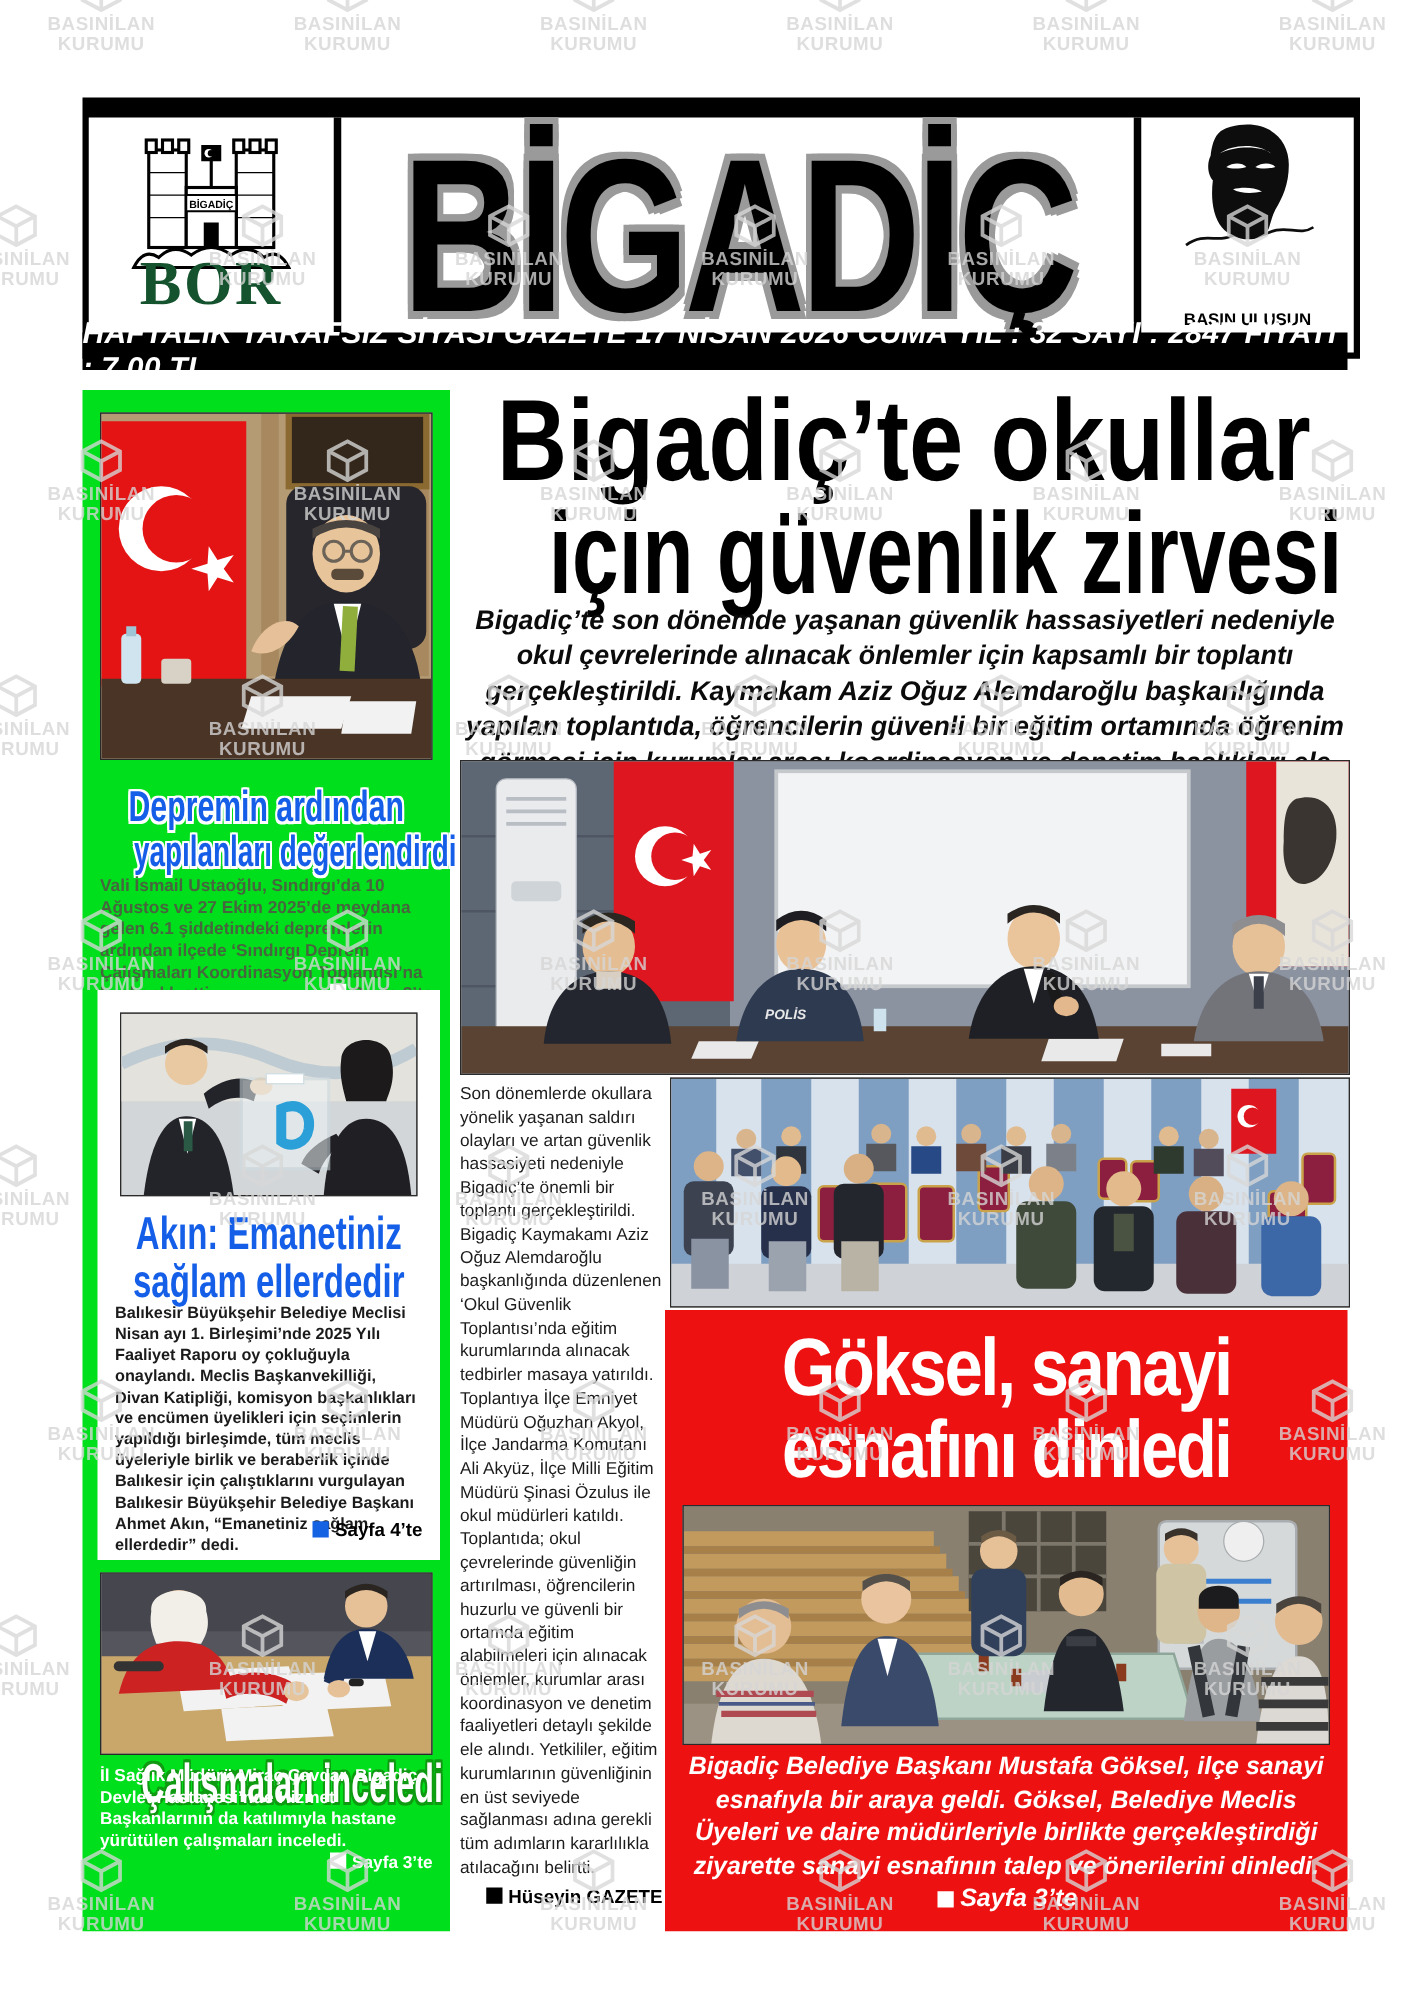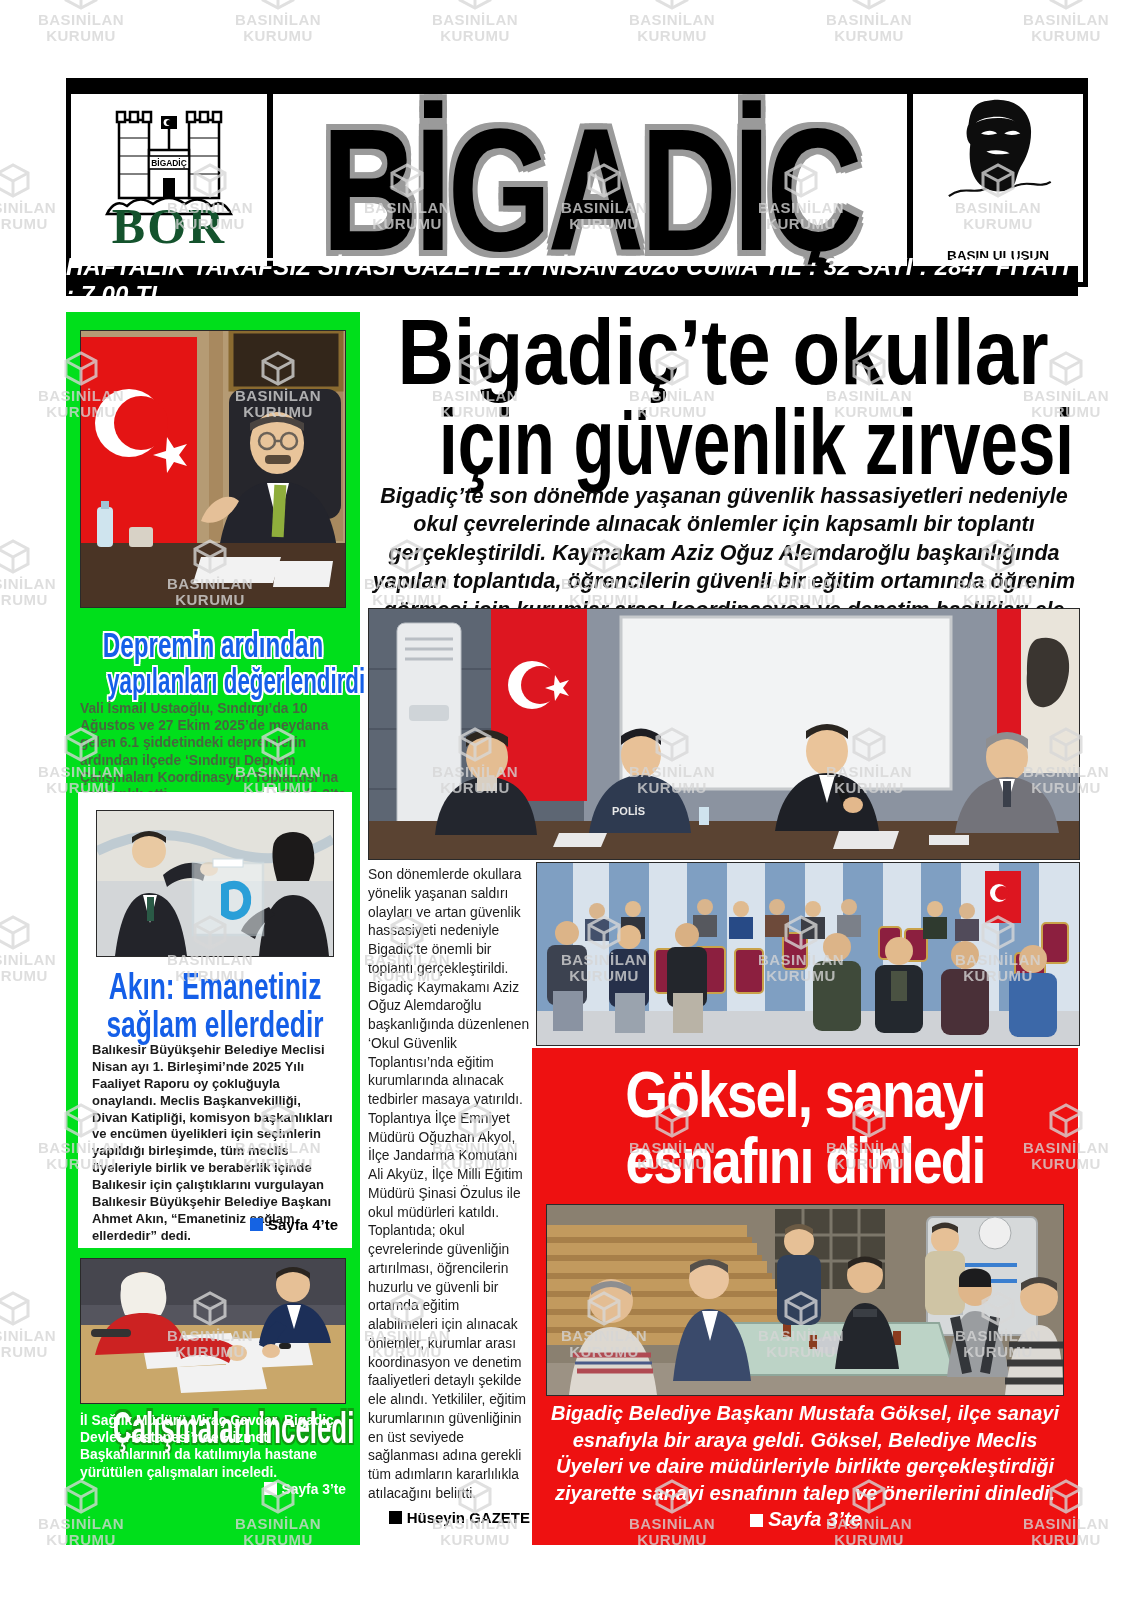--- a/index.html
+++ b/index.html
@@ -29,21 +29,21 @@
   #info-bar{left:66px;top:266px;width:1012px;height:30px;background:#000;color:#fff;z-index:2;
             display:flex;align-items:center;justify-content:center;font-weight:bold;
             font-style:italic;font-size:24px;letter-spacing:.2px;}
   
   .bigline{font-weight:bold;color:#000;white-space:nowrap;line-height:1;text-align:center;}
   #h1a{left:368px;top:306px;width:710px;font-size:84px;transform:scale(.93,1.1);transform-origin:center top;}
   #h1b{left:368px;top:396px;width:710px;font-size:84px;transform:scale(.8,1.1);transform-origin:center top;}
   #intro{left:372px;top:482px;width:704px;font-size:21.5px;font-weight:bold;font-style:italic;
          text-align:center;line-height:1.32;color:#0b0b0b;}
   
-  .ph{position:absolute;border:1px solid #2a2a2a;overflow:hidden;background:#8a8a8a;}
+  .ph{position:absolute;border:1px solid #2a2a2a;overflow:hidden;background:#8a8a8a;font-style:italic;}
   
   #mid-col{left:368px;top:866px;width:162px;font-size:13.8px;line-height:1.36;color:#1c1c1c;
            text-align:left;}
   #byline{display:block;text-align:right;font-weight:bold;font-size:15px;margin-top:4px;color:#000;}
   .sq{display:inline-block;width:13px;height:13px;margin:0 5px -1px 2px;}
   .sq-black{background:#000;} .sq-white{background:#fff;} .sq-blue{background:#1563e3;}
   
   #sidebar{left:66px;top:312px;width:294px;height:1233px;background:#00df1b;z-index:1;}
   .side-h{position:absolute;width:294px;text-align:center;font-weight:bold;white-space:nowrap;
           line-height:1;color:#155fe8;

